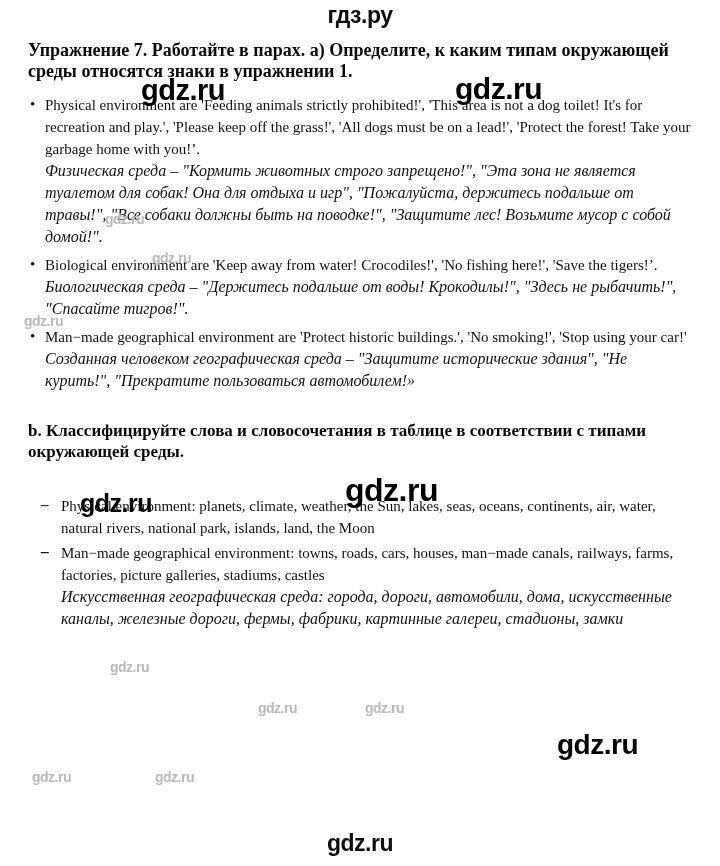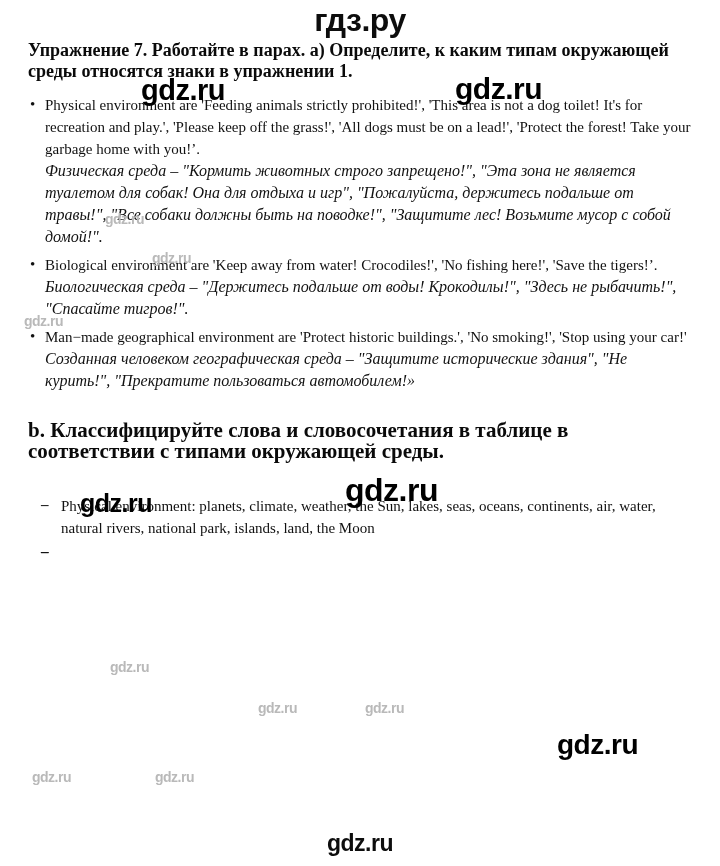--- a/index.html
+++ b/index.html
@@ -26,21 +26,21 @@
 
   
   .site-logo {
     position: absolute;
     left: 0;
     top: 2px;
     width: 720px;
     text-align: center;
     font-family: "Liberation Sans", "DejaVu Sans", sans-serif;
     font-weight: bold;
-    font-size: 32px;
+    font-size: 23px;
     letter-spacing: -0.5px;
     color: #0d0d0d;
   }
 
   
   .content {
     position: absolute;
     left: 28px;
     top: 40px;
     width: 668px;
@@ -51,21 +51,21 @@
     font-weight: bold;
     font-size: 18px;
     line-height: 21px;
     margin: 0 0 12px 0;
     color: #0a0a0a;
   }
 
   .b-title {
     font-family: "Liberation Serif", "DejaVu Serif", serif;
     font-weight: bold;
-    font-size: 21px;
+    font-size: 17px;
     line-height: 21px;
     margin: 0;
     color: #0a0a0a;
   }
 
   
   ul.answers {
     list-style: none;
     margin: 0;
     padding: 0;
@@ -180,20 +180,22 @@
 
     <div class="spacer-b2"></div>
 
     <ul class="classify">
       <li>
         <span class="en">Physical environment: planets, climate, weather, the Sun, lakes, seas, oceans, continents, air, water, natural rivers, national park, islands, land, the Moon</span>
       </li>
       <li>
       </li>
       <li>
+        <span class="en">Man−made geographical environment: towns, roads, cars, houses, man−made canals, railways, farms, factories, picture galleries, stadiums, castles</span>
+        <span class="ru">Искусственная географическая среда: города, дороги, автомобили, дома, искусственные каналы, железные дороги, фермы, фабрики, картинные галереи, стадионы, замки</span>
       </li>
     </ul>
 
   </div>
 
   <div class="wm wm-dark" style="left:141px; top:74px;  font-size:29px;">gdz.ru</div>
   <div class="wm wm-dark" style="left:455px; top:72px;  font-size:30px;">gdz.ru</div>
   <div class="wm wm-light" style="left:152px; top:250px; font-size:14px;">gdz.ru</div>
   <div class="wm wm-light" style="left:24px;  top:313px; font-size:14px;">gdz.ru</div>
   <div class="wm wm-dark" style="left:80px;  top:489px; font-size:25px;">gdz.ru</div>

